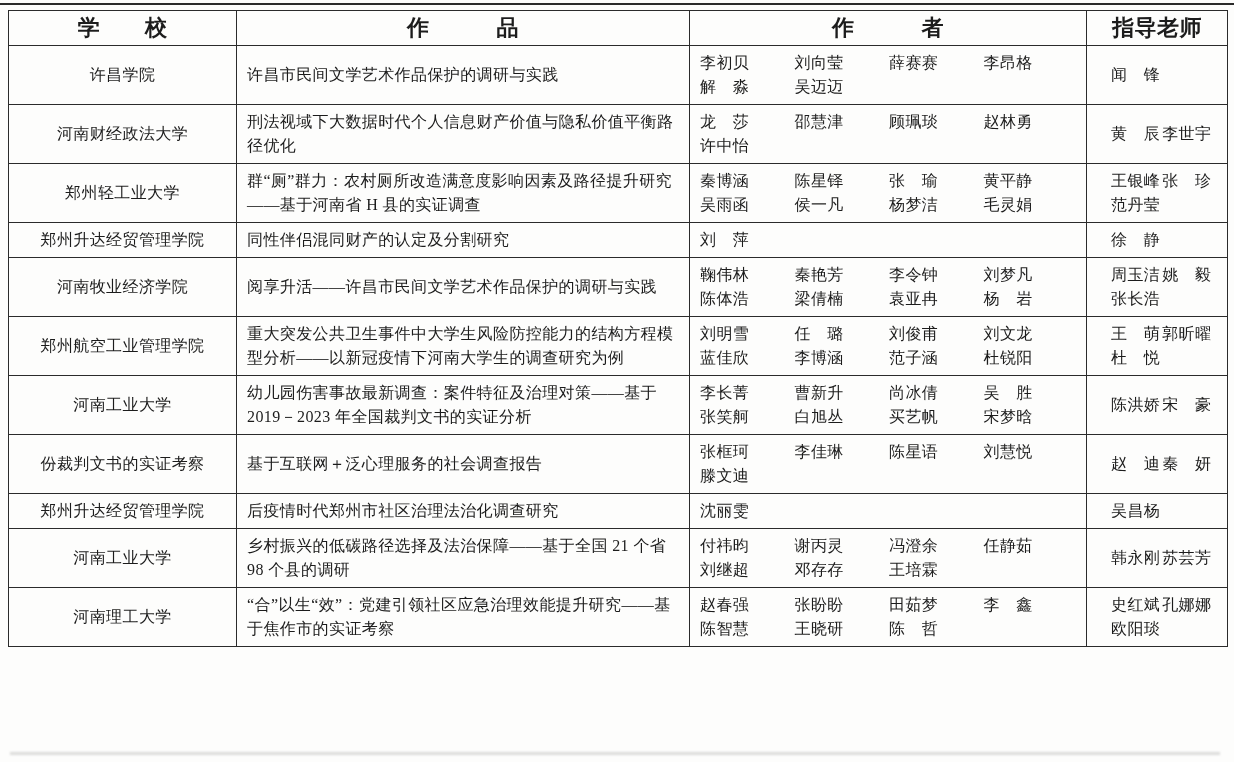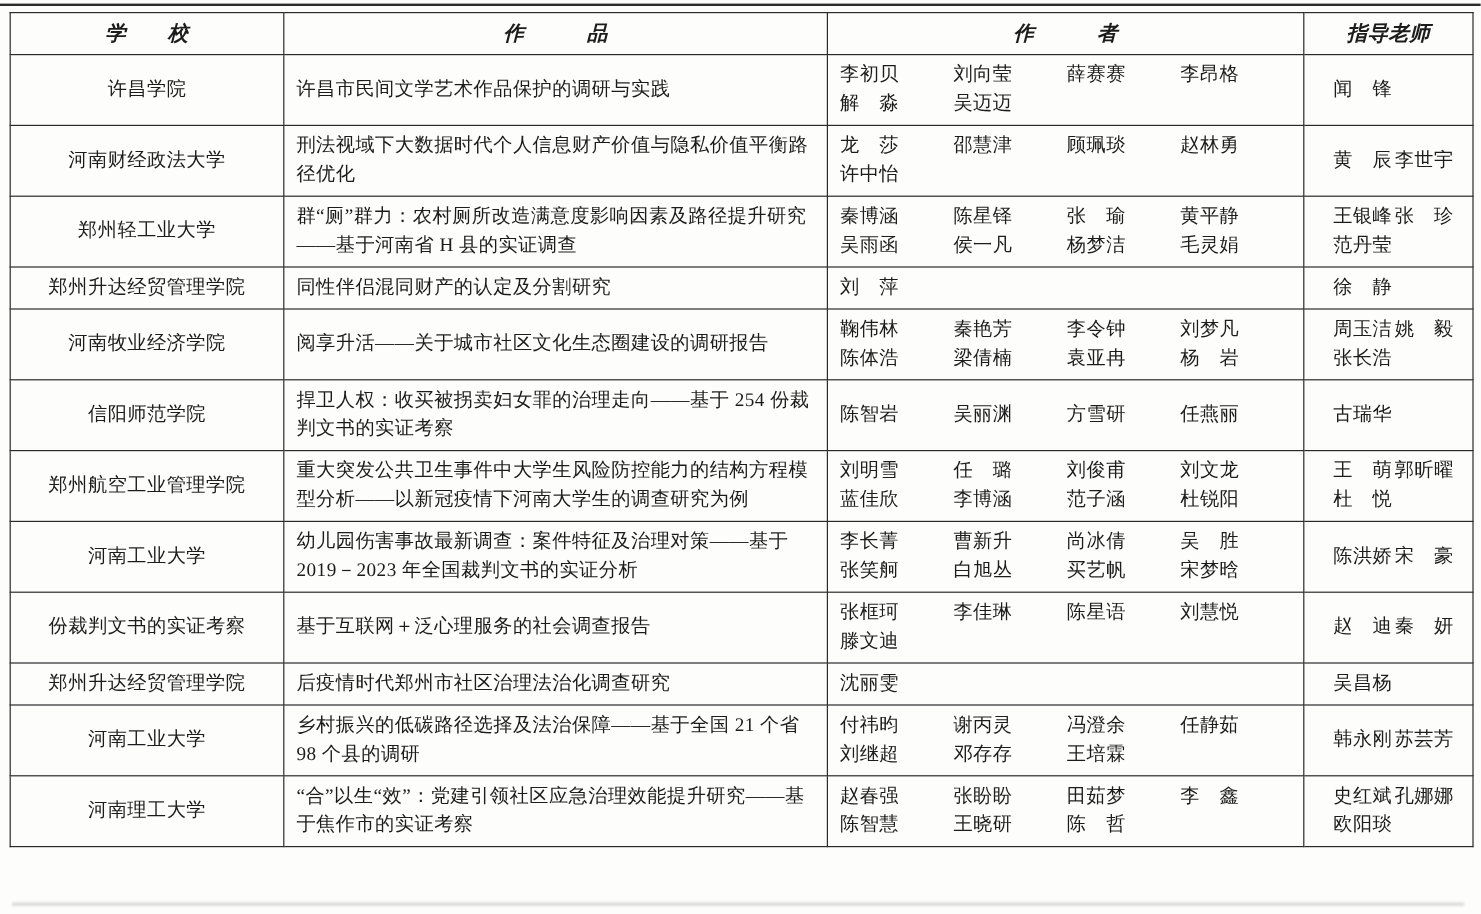--- a/index.html
+++ b/index.html
@@ -45,26 +45,25 @@
     font-size: 16px;
   }
   table.awards th,
   table.awards td {
     border: 1.6px solid #2b2b2b;
     vertical-align: middle;
     line-height: 24px;
     letter-spacing: 0.4px;
   }
   table.awards th {
-    font-size: 17px;
+    font-size: 22px;
     font-weight: bold;
     height: 30px;
     padding: 2px 16px;
     text-align: center;
-    font-style: italic;
   }
   td.school-cell {
     text-align: center;
     padding: 5px 6px;
   }
   td.work-cell {
     text-align: left;
     padding: 5px 10px;
     margin-left: 20px;
   }
@@ -177,21 +176,21 @@
             </div>
           </td>
           <td class="advisors-cell">
             <div class="names cols2">
               <span>徐　静</span>
             </div>
           </td>
         </tr>
         <tr>
           <td class="school-cell"><span>河南牧业经济学院</span></td>
-          <td class="work-cell"><span>阅享升活——关于城市社区文化生态圈建设的调研报告</span></td>
+          <td class="work-cell"><span>阅享升活——许昌市民间文学艺术作品保护的调研与实践</span></td>
           <td class="authors-cell">
             <div class="names cols5">
               <span>鞠伟林</span>
               <span>秦艳芳</span>
               <span>李令钟</span>
               <span>刘梦凡</span>
               <span>陈体浩</span>
               <span>梁倩楠</span>
               <span>袁亚冉</span>
               <span>杨　岩</span>
@@ -199,37 +198,20 @@
           </td>
           <td class="advisors-cell">
             <div class="names cols2">
               <span>周玉洁</span>
               <span>姚　毅</span>
               <span>张长浩</span>
             </div>
           </td>
         </tr>
         <tr>
-          <td class="school-cell"><span>信阳师范学院</span></td>
-          <td class="work-cell"><span>捍卫人权：收买被拐卖妇女罪的治理走向——基于 254 份裁判文书的实证考察</span></td>
-          <td class="authors-cell">
-            <div class="names cols5">
-              <span>陈智岩</span>
-              <span>吴丽渊</span>
-              <span>方雪研</span>
-              <span>任燕丽</span>
-            </div>
-          </td>
-          <td class="advisors-cell">
-            <div class="names cols2">
-              <span>古瑞华</span>
-            </div>
-          </td>
-        </tr>
-        <tr>
           <td class="school-cell"><span>郑州航空工业管理学院</span></td>
           <td class="work-cell"><span>重大突发公共卫生事件中大学生风险防控能力的结构方程模型分析——以新冠疫情下河南大学生的调查研究为例</span></td>
           <td class="authors-cell">
             <div class="names cols5">
               <span>刘明雪</span>
               <span>任　璐</span>
               <span>刘俊甫</span>
               <span>刘文龙</span>
               <span>蓝佳欣</span>
               <span>李博涵</span>

